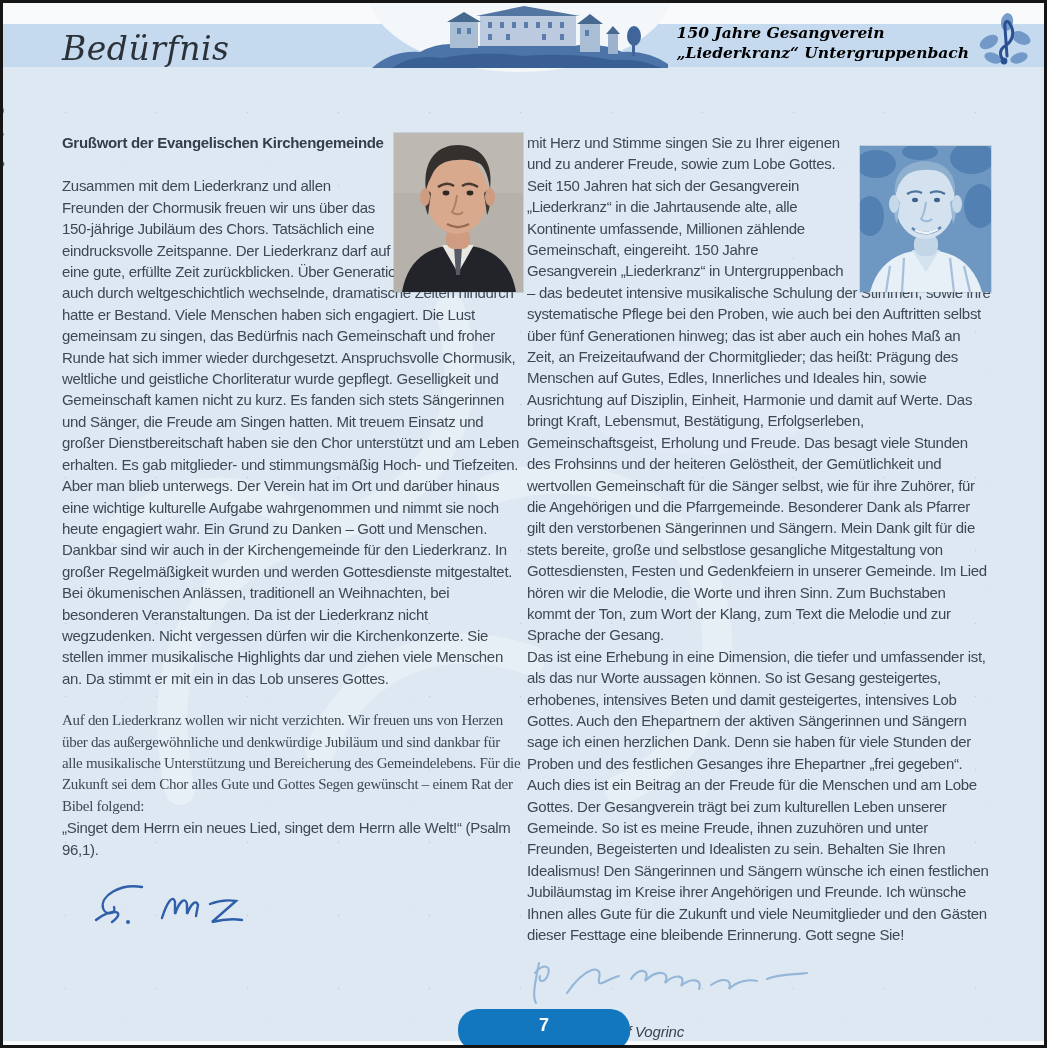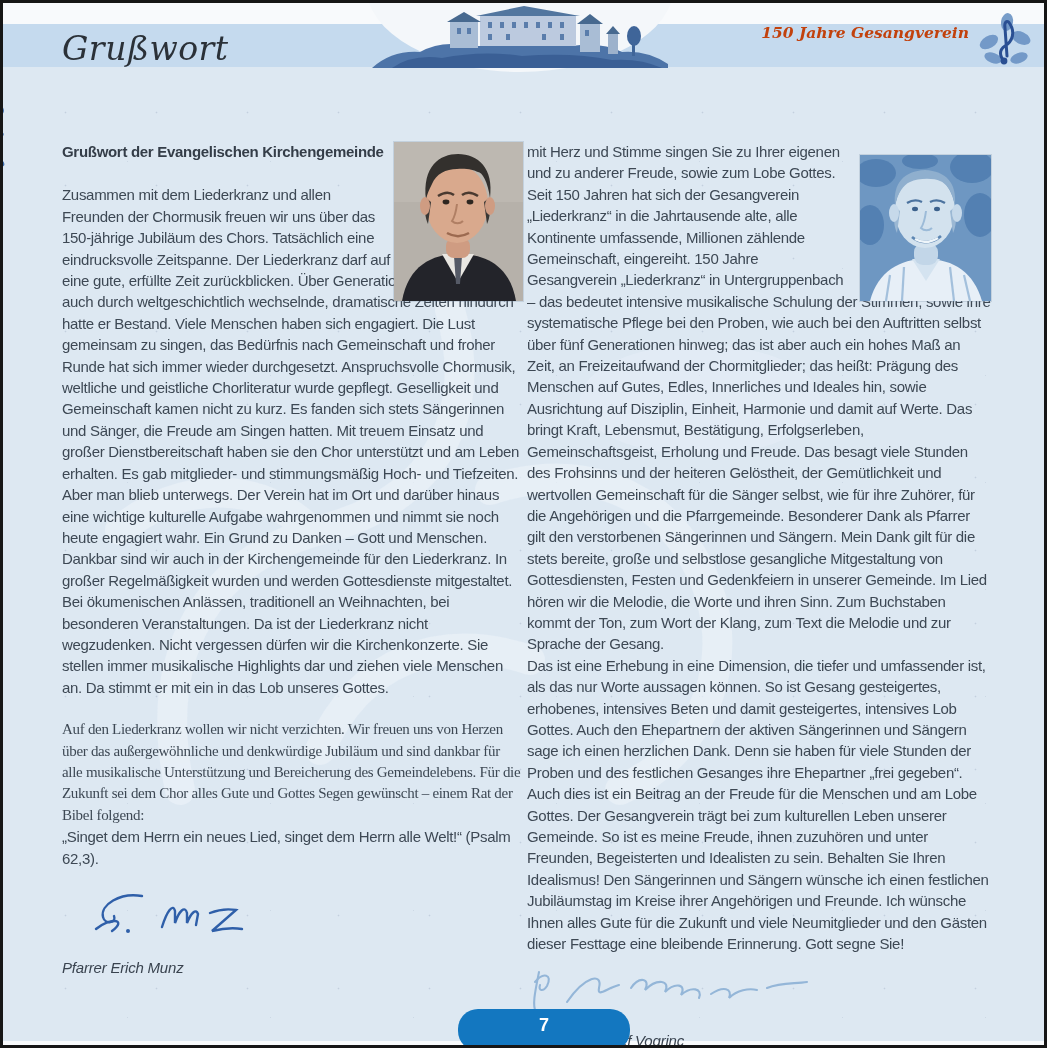--- a/index.html
+++ b/index.html
@@ -28,27 +28,27 @@
   }
   .castle-svg{position:absolute;left:372px;top:2px;z-index:4;}
   .page-title{
     position:absolute;left:62px;top:30px;z-index:5;
     font-family:"DejaVu Serif",serif;font-style:italic;font-weight:400;
     font-size:33px;line-height:38px;color:#2b3138;letter-spacing:.5px;
   }
   .banner{
     position:absolute;right:78px;top:23px;z-index:5;text-align:left;
     font-family:"DejaVu Serif",serif;font-style:italic;font-weight:bold;
-    font-size:15.5px;line-height:20px;color:#c2410c;
+    font-size:15.5px;line-height:20px;color:#000000;
   }
   .clef-ornament{position:absolute;right:14px;top:12px;z-index:5;}
   .edge-ornament{position:absolute;left:-7px;top:96px;z-index:5;}
 
   
-  .col{position:absolute;top:132px;z-index:6;color:#3d4854;font-size:15px;line-height:21.4px;letter-spacing:-.3px;margin-top:9px;}
+  .col{position:absolute;top:132px;z-index:6;color:#3d4854;font-size:15px;line-height:21.4px;letter-spacing:-.3px;}
   .col-left{left:62px;width:461px;}
   .col-right{left:527px;width:464px;}
   .col p{margin:0;}
   .col .lead-heading{font-weight:bold;color:#343d48;margin:0 0 22px 0;letter-spacing:-.3px;}
   .gap-before{margin-top:21px !important;font-family:Liberation Serif, serif;}
   .photo{position:absolute;right:0;box-shadow:0 0 0 1px rgba(120,140,165,.25);}
   .photo-left{top:1px;}
   .photo-right{top:14px;}
   .float-spacer{float:right;width:130px;height:118px;}
   .float-spacer-r{float:right;width:140px;height:146px;}
@@ -114,25 +114,26 @@
       <rect x="85" y="26" width="4" height="6"></rect>
         <rect x="95" y="26" width="4" height="6"></rect>
       <rect x="213" y="28" width="4" height="6"></rect>
     </g>
 
     <ellipse cx="262" cy="34" rx="7" ry="10" fill="#3f6599"></ellipse>
     <rect x="260" y="42" width="3" height="12" fill="#3f6599"></rect>
   </svg>
 
   <div class="page-title">
-    <div>Grußwort</div>
+    <div>Bedürfnis</div>
   </div>
 
   <div class="banner">
     <div>150 Jahre Gesangverein</div>
+    <div>„Liederkranz“ Untergruppenbach</div>
   </div>
   <svg class="clef-ornament" width="56" height="58" viewBox="0 0 56 58">
     <g fill="#6b93c4" opacity="0.9">
       <ellipse cx="12" cy="30" rx="10" ry="6" transform="rotate(-30 12 30)"></ellipse>
       <ellipse cx="44" cy="26" rx="10" ry="6" transform="rotate(25 44 26)"></ellipse>
       <ellipse cx="16" cy="46" rx="9" ry="5" transform="rotate(20 16 46)"></ellipse>
       <ellipse cx="42" cy="46" rx="9" ry="5" transform="rotate(-20 42 46)"></ellipse>
       <ellipse cx="30" cy="10" rx="6" ry="9" transform="rotate(10 30 10)"></ellipse>
     </g>
     <g fill="none" stroke="#2a4f93" stroke-width="3" stroke-linecap="round">
@@ -179,32 +180,31 @@
       <path d="M53 91 C 60 95 68 95 75 91" stroke="#9c6a50" stroke-width="2.5" fill="none"></path>
 
       <ellipse cx="31" cy="64" rx="5" ry="9" fill="#cf9c82"></ellipse>
       <ellipse cx="96" cy="64" rx="5" ry="9" fill="#cf9c82"></ellipse>
     </svg>
     <div class="float-spacer"></div>
 
     <p class="lead-heading">Grußwort der Evangelischen Kirchengemeinde</p>
     <p>Zusammen mit dem Liederkranz und allen Freunden der Chormusik freuen wir uns über das 150-jährige Jubiläum des Chors. Tatsächlich eine eindrucksvolle Zeitspanne. Der Liederkranz darf auf eine gute, erfüllte Zeit zurückblicken. Über Generationen hinweg und auch durch weltgeschichtlich wechselnde, dramatische Zeiten hindurch hatte er Bestand. Viele Menschen haben sich engagiert. Die Lust gemeinsam zu singen, das Bedürfnis nach Gemeinschaft und froher Runde hat sich immer wieder durchgesetzt. Anspruchsvolle Chormusik, weltliche und geistliche Chorliteratur wurde gepflegt. Geselligkeit und Gemeinschaft kamen nicht zu kurz. Es fanden sich stets Sängerinnen und Sänger, die Freude am Singen hatten. Mit treuem Einsatz und großer Dienstbereitschaft haben sie den Chor unterstützt und am Leben erhalten. Es gab mitglieder- und stimmungsmäßig Hoch- und Tiefzeiten. Aber man blieb unterwegs. Der Verein hat im Ort und darüber hinaus eine wichtige kulturelle Aufgabe wahrgenommen und nimmt sie noch heute engagiert wahr. Ein Grund zu Danken – Gott und Menschen. Dankbar sind wir auch in der Kirchengemeinde für den Liederkranz. In großer Regelmäßigkeit wurden und werden Gottesdienste mitgestaltet. Bei ökumenischen Anlässen, traditionell an Weihnachten, bei besonderen Veranstaltungen. Da ist der Liederkranz nicht wegzudenken. Nicht vergessen dürfen wir die Kirchenkonzerte. Sie stellen immer musikalische Highlights dar und ziehen viele Menschen an. Da stimmt er mit ein in das Lob unseres Gottes.</p>
     <p class="gap-before">Auf den Liederkranz wollen wir nicht verzichten. Wir freuen uns von Herzen über das außergewöhnliche und denkwürdige Jubiläum und sind dankbar für alle musikalische Unterstützung und Bereicherung des Gemeindelebens. Für die Zukunft sei dem Chor alles Gute und Gottes Segen gewünscht – einem Rat der Bibel folgend:</p>
-    <p>„Singet dem Herrn ein neues Lied, singet dem Herrn alle Welt!“ (Psalm 62,3).</p>
+    <p>„Singet dem Herrn ein neues Lied, singet dem Herrn alle Welt!“ (Psalm 96,1).</p>
 
     <svg class="signature" width="185" height="56" viewBox="0 0 185 56">
       <g fill="none" stroke="#2f5fa9" stroke-width="2.4" stroke-linecap="round">
         <path d="M52 9 C 30 5 10 18 13 30 C 15 38 27 36 24 29"></path>
         <path d="M6 42 C 20 30 38 32 22 44"></path>
         <path d="M72 40 C 77 24 83 16 85 24 L 85 36 C 89 24 95 18 97 26 L 97 36 C 101 26 106 21 108 27 L 106 38"></path>
         <path d="M120 26 C 130 22 140 22 146 23 L 122 44 C 134 41 146 41 152 42"></path>
       </g>
       <circle cx="38" cy="44" r="2" fill="#2f5fa9"></circle>
     </svg>
-    <p class="signatory">Pfarrer Erich Munz</p>
   </div>
 
   <div class="col col-right">
 
     <svg class="photo photo-right" width="131" height="146" viewBox="0 0 131 146">
       <rect width="131" height="146" fill="#6e97c2"></rect>
       <g fill="#5380b2">
         <ellipse cx="16" cy="18" rx="20" ry="14"></ellipse>
           <ellipse cx="112" cy="12" rx="22" ry="16"></ellipse>
         <ellipse cx="120" cy="60" rx="16" ry="22"></ellipse>

